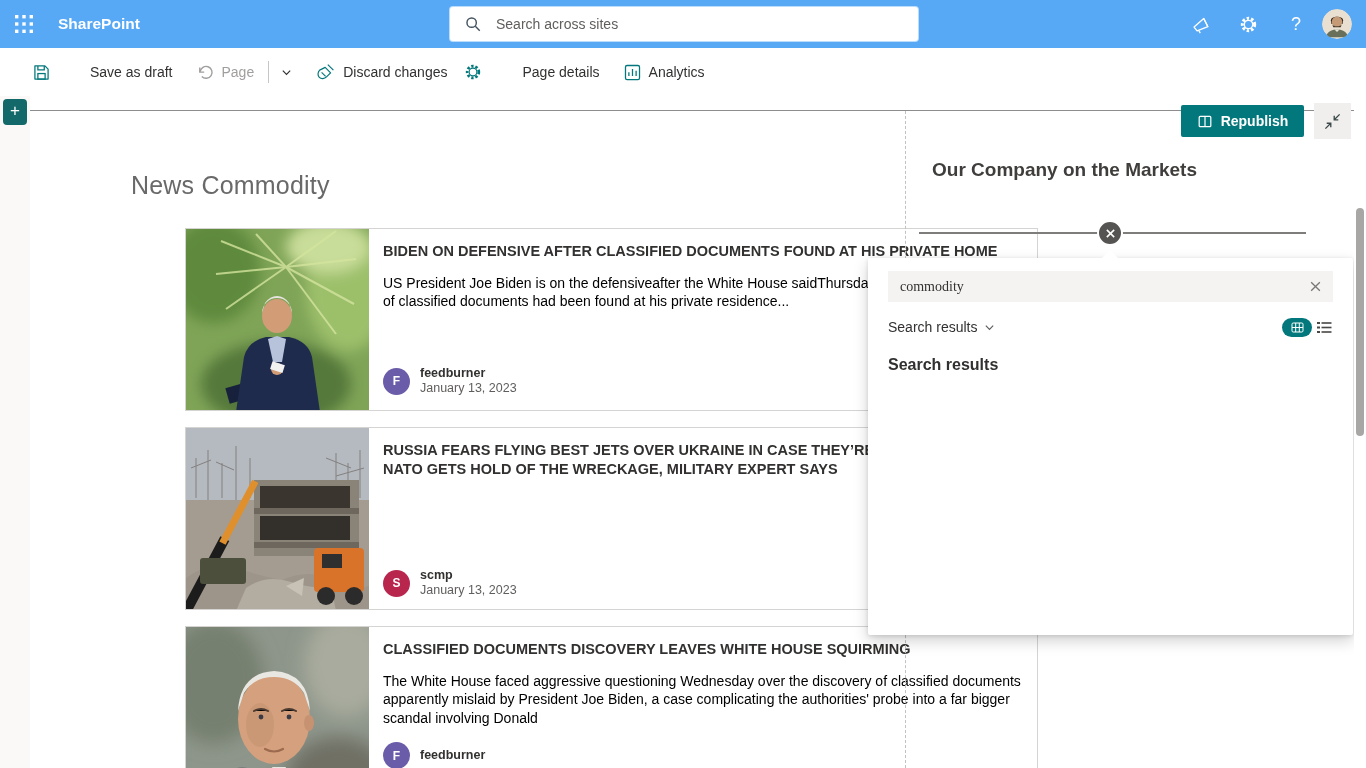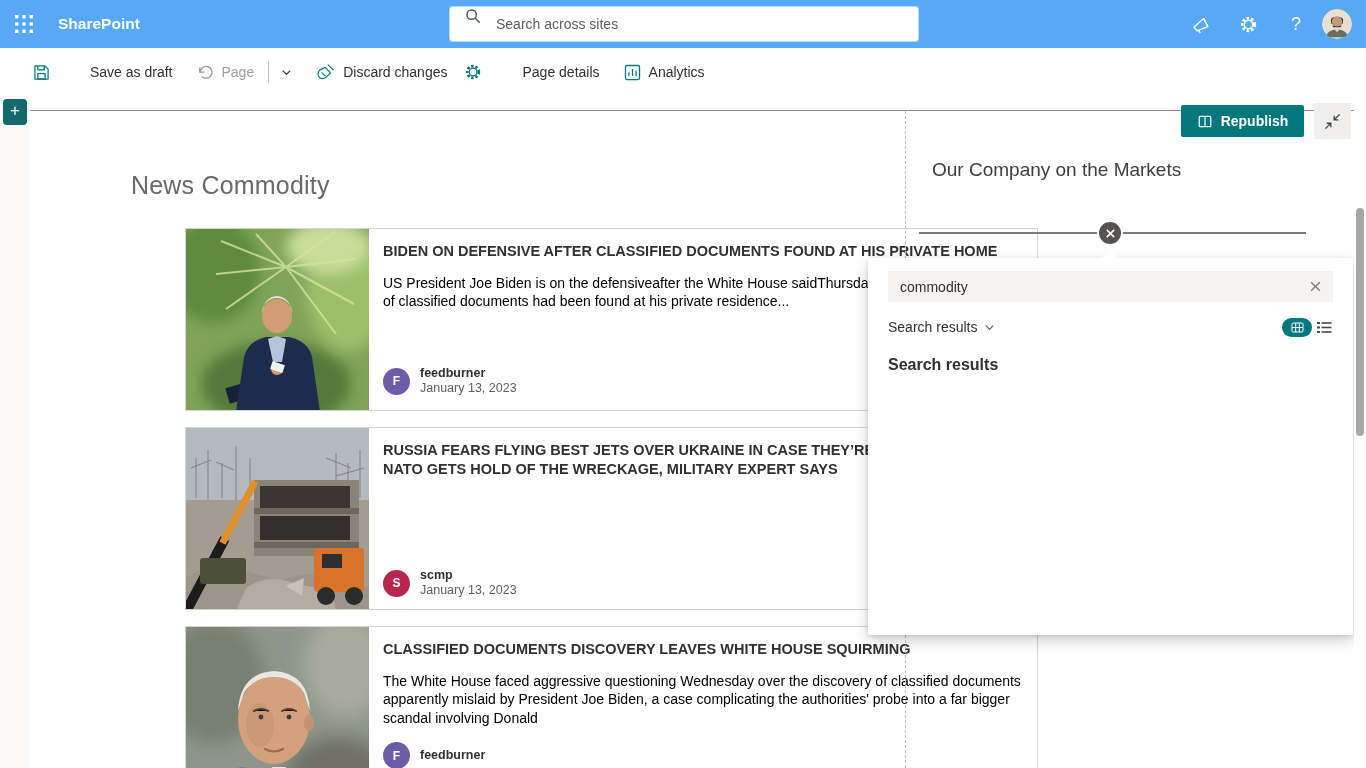--- a/index.html
+++ b/index.html
@@ -5,21 +5,21 @@
   * { box-sizing: border-box; }
   html,body { margin:0; padding:0; }
   body {
     width:1366px; height:768px; overflow:hidden; position:relative;
     background:#fff; font-family:"Liberation Sans", sans-serif; color:#323130;
   }
   
   .suitebar { position:absolute; left:0; top:0; width:1366px; height:48px; background:#57a9f6; z-index:40; }
   .waffle { position:absolute; left:0; top:0; width:48px; height:48px; display:flex; align-items:center; justify-content:center; cursor:pointer; }
   .suite-title { position:absolute; left:58px; top:0; height:48px; display:flex; align-items:center; color:#fff; font-size:15.5px; font-weight:700; }
-  .suite-search { position:absolute; left:450px; top:7px; width:468px; height:34px; background:#fff; border-radius:3px; display:flex; padding:0 10px 0 14px; box-shadow:0 0 0 1px rgba(255,255,255,.6); }
+  .suite-search { position:absolute; left:450px; top:7px; width:468px; height:34px; background:#fff; border-radius:3px; display:flex; align-items:center; padding:0 10px 0 14px; box-shadow:0 0 0 1px rgba(255,255,255,.6); }
   .suite-search input { border:0; outline:0; background:transparent; font-family:inherit; font-size:14px; color:#484644; margin-left:12px; width:400px; }
   .suite-search input::placeholder { color:#605e5c; }
   .suite-icon { position:absolute; top:0; height:48px; width:40px; display:flex; align-items:center; justify-content:center; color:#fff; cursor:pointer; }
   .help-glyph { font-size:18px; color:#fff; font-weight:400; }
   .suite-avatar { position:absolute; left:1322px; top:9px; width:30px; height:30px; border-radius:50%; overflow:hidden; cursor:pointer; }
   
   .cmdbar { position:absolute; left:0; top:48px; width:1366px; height:48px; background:#fff; z-index:30; }
   .cmd-left { position:absolute; left:33px; top:0; height:48px; display:flex; align-items:center; }
   .cmd-item { display:flex; align-items:center; gap:8px; font-size:14px; color:#323130; cursor:pointer; white-space:nowrap; }
   .cmd-item.disabled { color:#a19f9d; cursor:default; }
@@ -44,28 +44,28 @@
   .card-text { margin-left:197px; padding:13px 16px 0 0; }
   .card-title { font-size:14.5px; font-weight:700; color:#323130; line-height:18.5px; }
   .card-excerpt { margin-top:13px; font-size:14px; color:#000000; line-height:18.5px; }
   .author-row { position:absolute; left:197px; display:flex; align-items:center; gap:10px; }
   .a1 { top:137px; } .a2 { top:140px; } .a3 { top:115px; }
   .author-avatar { width:27px; height:27px; border-radius:50%; color:#fff; font-size:12px; font-weight:700; display:flex; align-items:center; justify-content:center; }
   .av-purple { background:#6a5ca8; } .av-crimson { background:#b8264e; }
   .author-name { font-size:12.5px; font-weight:700; color:#323130; line-height:15px; }
   .author-date { font-size:12.5px; color:#605e5c; line-height:15px; }
   
-  .markets-title { position:absolute; left:932px; top:159px; font-size:19px; font-weight:400; color:#3f3e3c; }
+  .markets-title { position:absolute; left:932px; top:159px; font-size:19px; font-weight:700; color:#3f3e3c; }
   .wp-divider { position:absolute; left:919px; top:232px; width:387px; height:0; border-top:2px solid #7f7d7b; z-index:6; }
   .wp-close-btn { position:absolute; left:1097px; top:220px; width:26px; height:26px; border-radius:50%; background:#565452; border:2px solid #fff; display:flex; align-items:center; justify-content:center; cursor:pointer; z-index:7; }
   
   .callout-notch { position:absolute; left:1101px; top:250px; width:0; height:0; border-left:9px solid transparent; border-right:9px solid transparent; border-bottom:9px solid #fff; z-index:22; }
   .picker { position:absolute; left:868px; top:258px; width:485px; height:377px; background:#fff; border-radius:2px; box-shadow:0 6px 15px rgba(0,0,0,.18), 0 1px 4px rgba(0,0,0,.12); z-index:20; }
   .picker-search { position:absolute; left:20px; top:13px; width:445px; height:31px; background:#f4f3f2; display:flex; align-items:center; }
-  .picker-search input { border:0; outline:0; background:transparent; font-family:Liberation Sans, sans-serif; font-size:14px; color:#323130; padding:0 30px 0 12px; width:100%; }
+  .picker-search input { border:0; outline:0; background:transparent; font-family:Liberation Serif, serif; font-size:14px; color:#323130; padding:0 30px 0 12px; width:100%; }
   .picker-clear { position:absolute; right:8px; top:8px; width:16px; height:16px; cursor:pointer; }
   .scope-row { position:absolute; left:20px; top:60px; width:445px; height:22px; }
   .scope-dd { display:inline-flex; align-items:center; gap:7px; font-size:14px; color:#323130; cursor:pointer; }
   .view-toggles { position:absolute; right:0; top:0; display:flex; align-items:center; gap:5px; }
   .grid-pill { width:30px; height:19px; border-radius:10px; background:#03787c; display:flex; align-items:center; justify-content:center; cursor:pointer; }
   .list-toggle { width:16px; height:16px; cursor:pointer; }
   .results-heading { position:absolute; left:20px; top:98px; font-size:16px; font-weight:700; color:#323130; }
   .result-tile { position:absolute; left:18px; top:130px; width:78px; text-align:center; cursor:pointer; }
   .result-icon { display:block; margin:0 auto; }
   .result-label { margin-top:6px; font-size:13px; color:#3b3a39; line-height:17px; }

